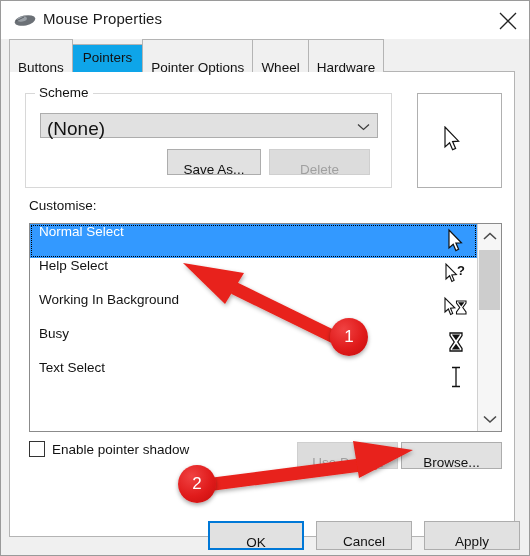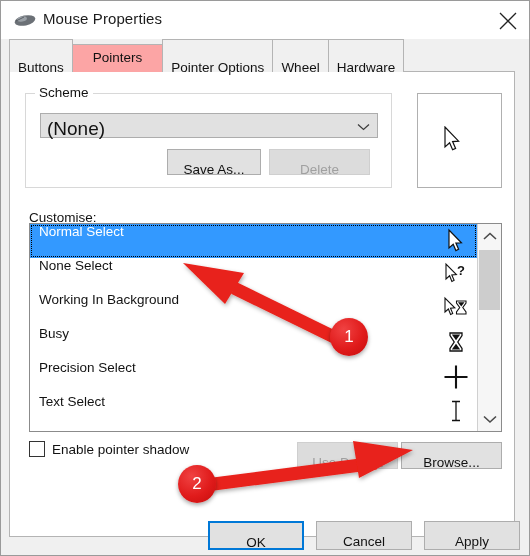--- a/index.html
+++ b/index.html
@@ -69,25 +69,25 @@
     border: 1px solid #b4b4b4;
     border-bottom: none;
     margin-right: -1px;
     box-sizing: border-box;
     white-space: nowrap;
     cursor: default;
   }
   .tab.active {
     height: 28px;
     line-height: 26px;
-    background: #fca5a5;
+    background: #0ea5e9;
     border-color: #b4b4b4;
     position: relative;
     z-index: 6;
-    padding: 0 20px;
+    padding: 0 10px;
   }
 
   
   .panel {
     position: absolute;
     left: 8px; top: 70px;
     width: 506px;
     height: 466px;
     background: #ffffff;
     border: 1px solid #b4b4b4;
@@ -144,21 +144,21 @@
     padding: 12px;
   }
   .btn.disabled { color: #a0a0a0; background: #dcdcdc; border-color: #cfcfcf; text-align: center; }
 
   #btn-save-as { position: absolute; left: 166px; top: 148px; width: 94px; height: 26px; }
   #btn-delete  { position: absolute; left: 268px; top: 148px; width: 101px; height: 26px; }
 
   
   .customise-label {
     position: absolute;
-    left: 28px; top: 209px;
+    left: 28px; top: 197px;
     font-size: 13.5px;
     color: #121212;
   }
   .listbox {
     position: absolute;
     left: 28px; top: 222px;
     width: 473px;
     height: 209px;
     background: #ffffff;
     border: 1px solid #8b8b8b;
@@ -335,21 +335,21 @@
     <div class="list-inner">
 
       <div class="list-row selected">
         <span>Normal Select</span>
         <svg class="row-cursor" viewBox="0 0 26 26">
           <path d="M6 2 L6 20 L10.2 16.2 L12.9 22.6 L15.6 21.3 L12.9 15.1 L18.4 14.8 Z" fill="#ffffff" stroke="#111" stroke-width="1.2"></path>
         </svg>
       </div>
 
       <div class="list-row">
-        <span>None Select</span>
+        <span>Help Select</span>
         <svg class="row-cursor" viewBox="0 0 26 26">
           <path d="M3 2 L3 17 L6.6 13.8 L8.9 19.4 L11.1 18.3 L8.8 12.9 L13.4 12.6 Z" fill="#ffffff" stroke="#111" stroke-width="1.1"></path>
           <text x="14" y="13" font-family="Liberation Sans, sans-serif" font-size="13" font-weight="bold" fill="#111">?</text>
         </svg>
       </div>
 
       <div class="list-row">
         <span>Working In Background</span>
         <svg class="row-cursor" viewBox="0 0 26 26">
           <path d="M2 2 L2 16 L5.4 13 L7.6 18.4 L9.7 17.4 L7.5 12.2 L11.8 11.9 Z" fill="#ffffff" stroke="#111" stroke-width="1.1"></path>
@@ -364,26 +364,20 @@
         <span>Busy</span>
         <svg class="row-cursor" viewBox="0 0 26 26">
           <g stroke="#111" stroke-width="1.3" fill="#ffffff">
             <path d="M7 3 L19 3 L19 5.5 L14.8 12 L19 18.5 L19 21 L7 21 L7 18.5 L11.2 12 L7 5.5 Z"></path>
           </g>
           <path d="M8.8 4.6 L17.2 4.6 L13 10.3 Z" fill="#111"></path>
           <path d="M13 13.8 L17.2 19.4 L8.8 19.4 Z" fill="#111"></path>
         </svg>
       </div>
 
-      <div class="list-row">
-        <span>Precision Select</span>
-        <svg class="row-cursor" viewBox="0 0 26 26">
-          <path d="M13 1.5 L13 24.5 M1.5 13 L24.5 13" stroke="#111" stroke-width="2.1"></path>
-        </svg>
-      </div>
 
       <div class="list-row">
         <span>Text Select</span>
         <svg class="row-cursor" viewBox="0 0 26 26">
           <path d="M13 3.5 L13 22.5 M9 3.5 L17 3.5 M9 22.5 L17 22.5" stroke="#111" stroke-width="1.3" fill="none"></path>
         </svg>
       </div>
 
     </div>
 

